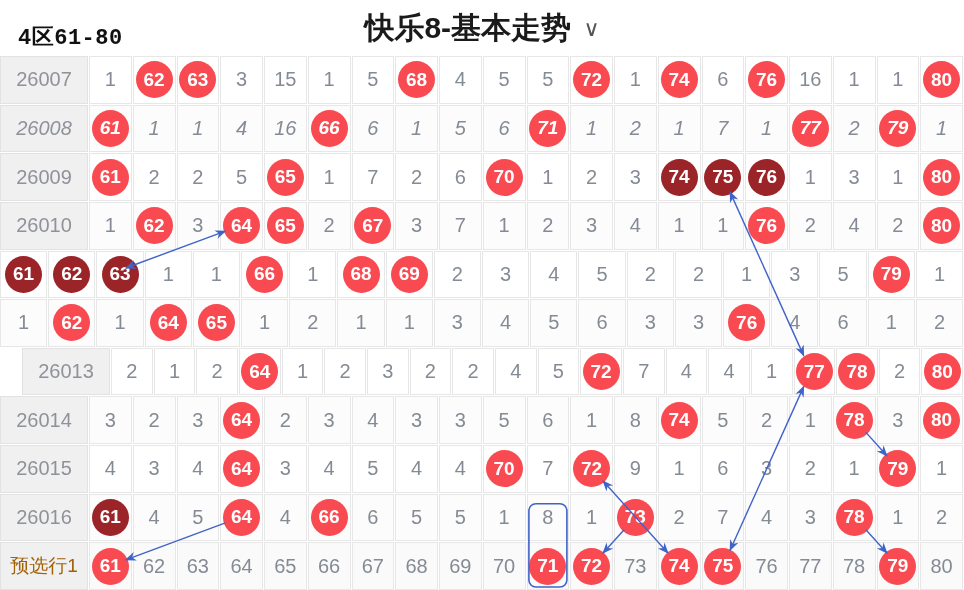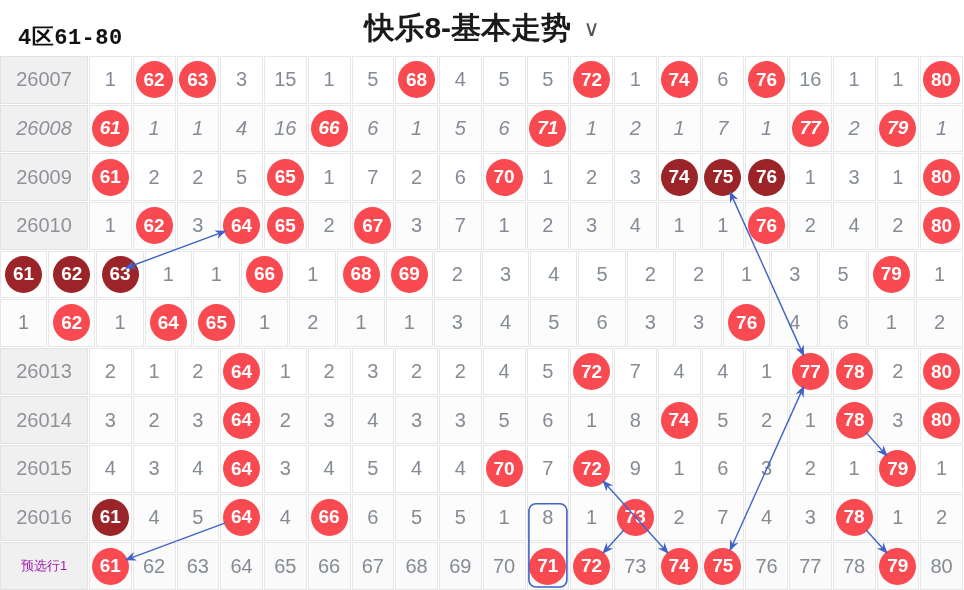--- a/index.html
+++ b/index.html
@@ -13,21 +13,21 @@
   #title-wrap { position:absolute; left:0; top:8px; width:964px; text-align:center; cursor:pointer; }
   #page-title { display:inline-block; font-size:30px; font-weight:bold; color:#1a1a1a; }
   #chevron { display:inline-block; font-size:22px; color:#555; margin-left:8px; vertical-align:2px; }
 
   
   #grid { position:absolute; left:0; top:55px; width:964px; height:535px; }
   .row { display:flex; width:100%; }
   .rlabel { width:88px; flex:0 0 88px; display:flex; align-items:center; justify-content:center;
             background:#f0f0f0; border:1px solid #e2e2e2; margin:1px 1px 0 0;
             font-size:20px; color:#8f9298; overflow:hidden; white-space:nowrap; }
-  .rlabel.presel { color:#a21caf; font-size:13px;text-align:center; }
+  .rlabel.presel { color:#a16207; font-size:19px;text-align:center; }
   .cell { flex:1 1 0; display:flex; align-items:center; justify-content:center;
           background:#fff; border:1px solid #e7e7e7; margin:1px 1px 0 0;
           font-size:20px; color:#858b94; position:relative; }
   .row:nth-child(even) .cell { background:#fcfcfc; }
   .row.presel .cell { background:#fafafa; }
   .ball { width:37px; height:37px; border-radius:50%; display:flex; align-items:center;
           justify-content:center; color:#fff; font-size:19px; font-weight:bold; }
   .ball.red  { background:#f84a50; }
   .ball.dark { background:#9a2428; }
 
@@ -245,21 +245,21 @@
         <div class="cell">3</div>
         <div class="cell">3</div>
         <div class="cell">
           <div class="ball red">76</div>
         </div>
         <div class="cell">4</div>
         <div class="cell">6</div>
         <div class="cell">1</div>
         <div class="cell">2</div>
       </div>
-      <div class="row" style="height: 48.6364px;">
+      <div class="row" style="height: 48.6364px; padding-left: 22px;">
         <div class="rlabel">26013</div>
         <div class="cell">2</div>
         <div class="cell">1</div>
         <div class="cell">2</div>
         <div class="cell">
           <div class="ball red">64</div>
         </div>
         <div class="cell">1</div>
         <div class="cell">2</div>
         <div class="cell">3</div>

